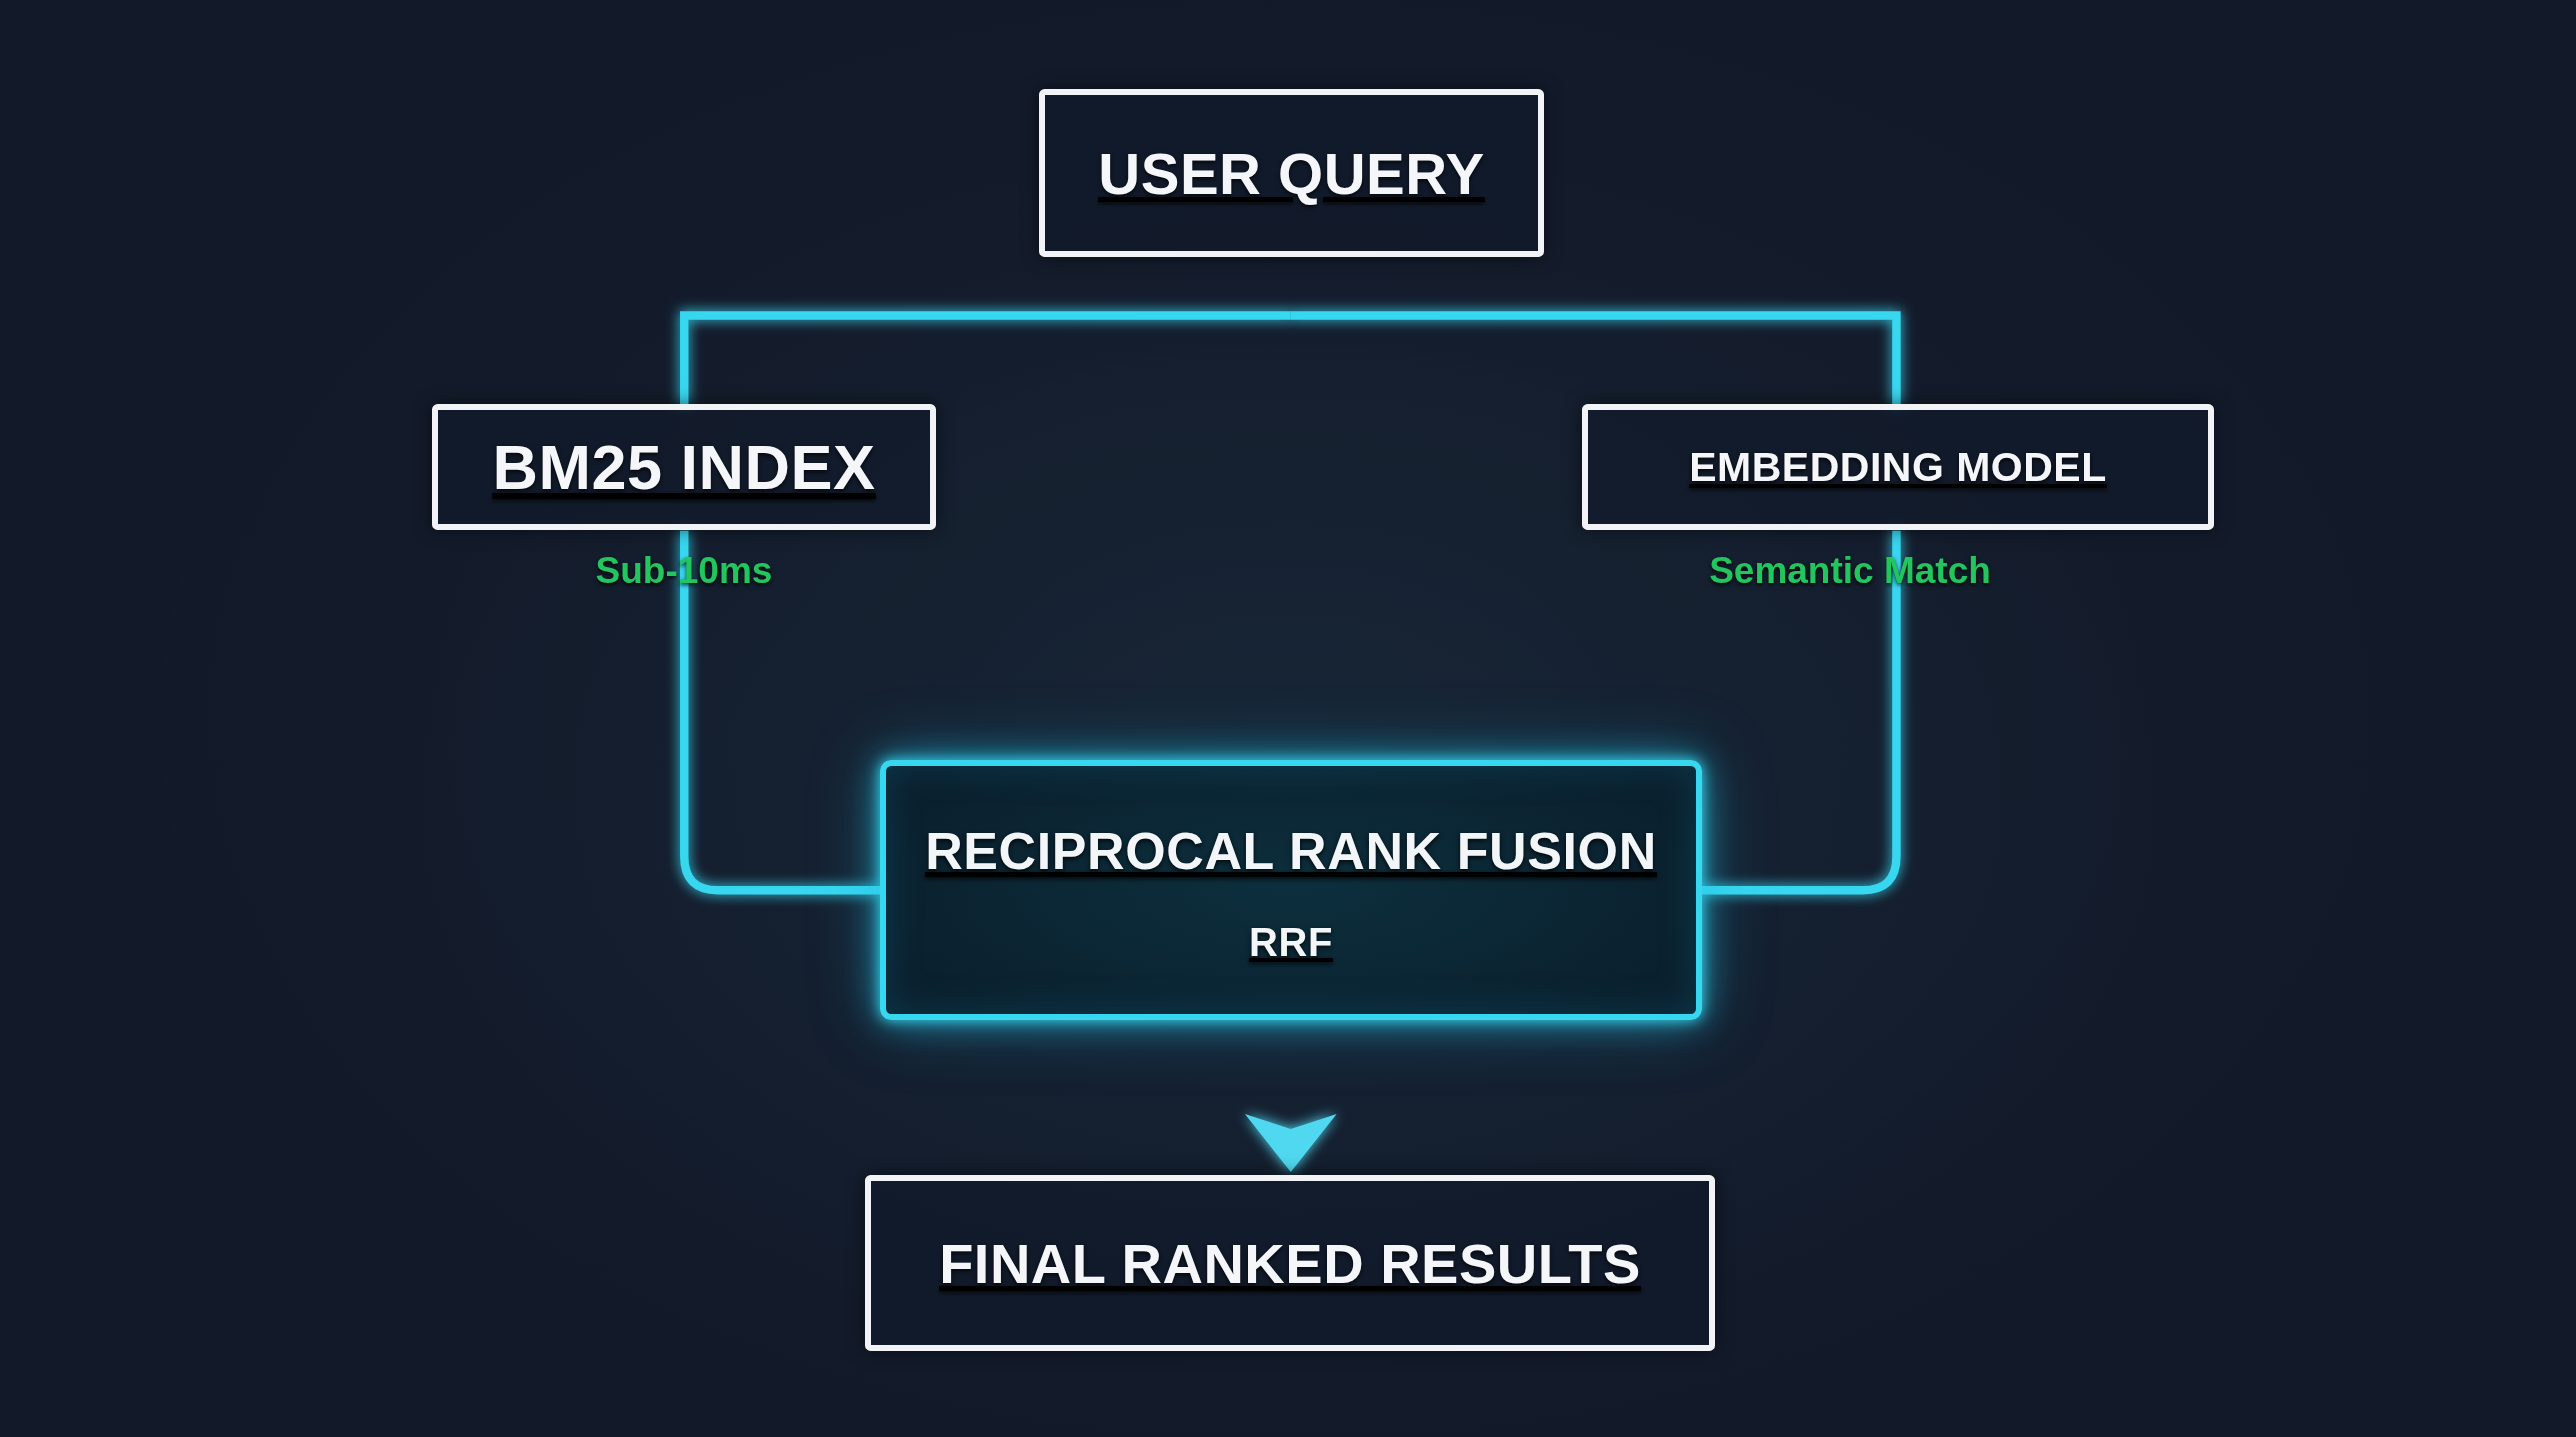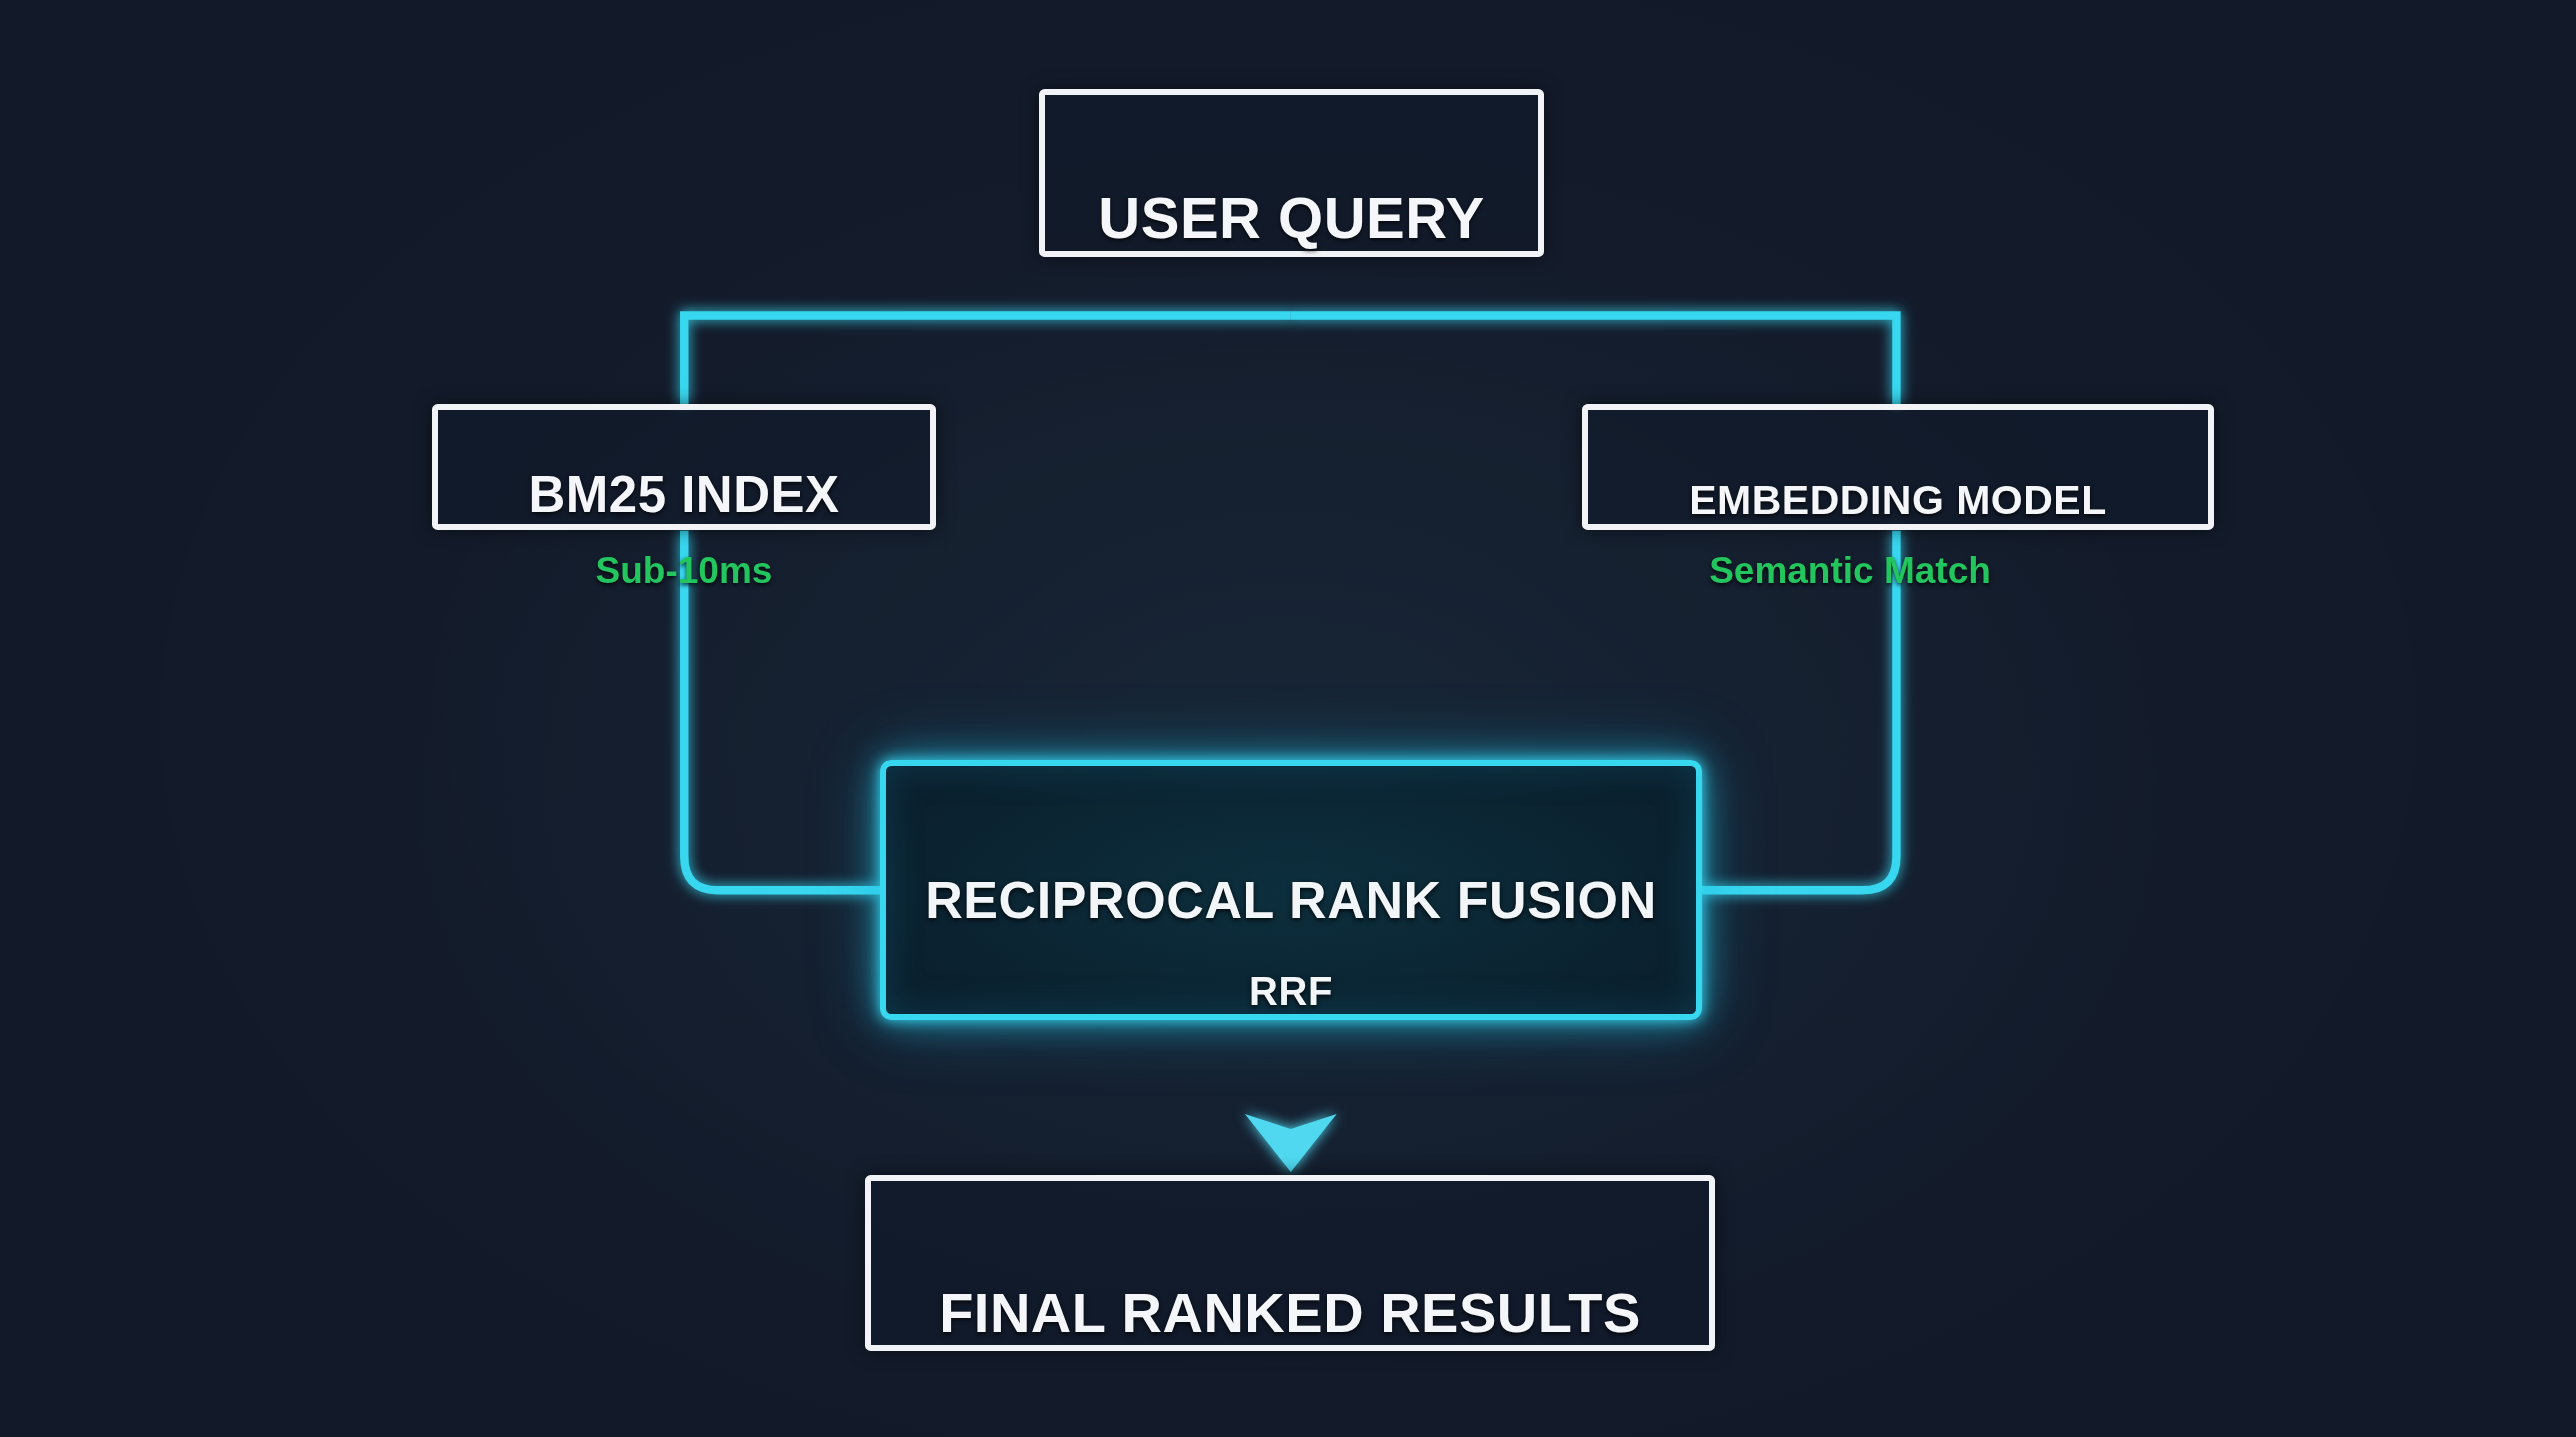--- a/index.html
+++ b/index.html
@@ -21,22 +21,23 @@
   }
 
   svg#wires{position:absolute;left:0;top:0;width:2576px;height:1438px;}
 
   .node{
     position:absolute;
     box-sizing:border-box;
     display:flex;
     flex-direction:column;
     align-items:center;
-    justify-content:flex-end;
+    justify-content:center;
     text-align:center;
+    text-decoration:underline;
   }
   .node.white{
     border:6.6px solid #f2f3f6;
     border-radius:5.6px;
     background:rgba(17,25,41,0.55);
     box-shadow:0 0 17px rgba(0,0,0,0.55);
   }
   .node.white .title{
     color:#f4f6fa;
     font-weight:bold;
@@ -70,21 +71,21 @@
     text-align:center;
     white-space:nowrap;
     text-shadow:0 1.9px 4.7px rgba(0,0,0,0.8);
   }
 
   
   #node-user-query{left:1039px;top:89px;width:505px;height:168px;}
   #node-user-query .title{font-size:58px;}
 
   #node-bm25{left:432px;top:404px;width:504px;height:126px;}
-  #node-bm25 .title{font-size:51px;}
+  #node-bm25 .title{font-size:63px;}
   #cap-bm25{left:432px;top:550px;width:504px;font-size:37px;}
 
   #node-embedding{left:1582px;top:404px;width:632px;height:126px;}
   #node-embedding .title{font-size:41px;}
   #cap-embedding{left:1534px;top:550px;width:632px;font-size:37px;}
 
   #node-rrf{left:880px;top:760px;width:822px;height:260px;}
   #node-rrf .title{font-size:52px;margin-top:5.6px;}
   #node-rrf .sub{font-size:40px;margin-top:39px;}
 

